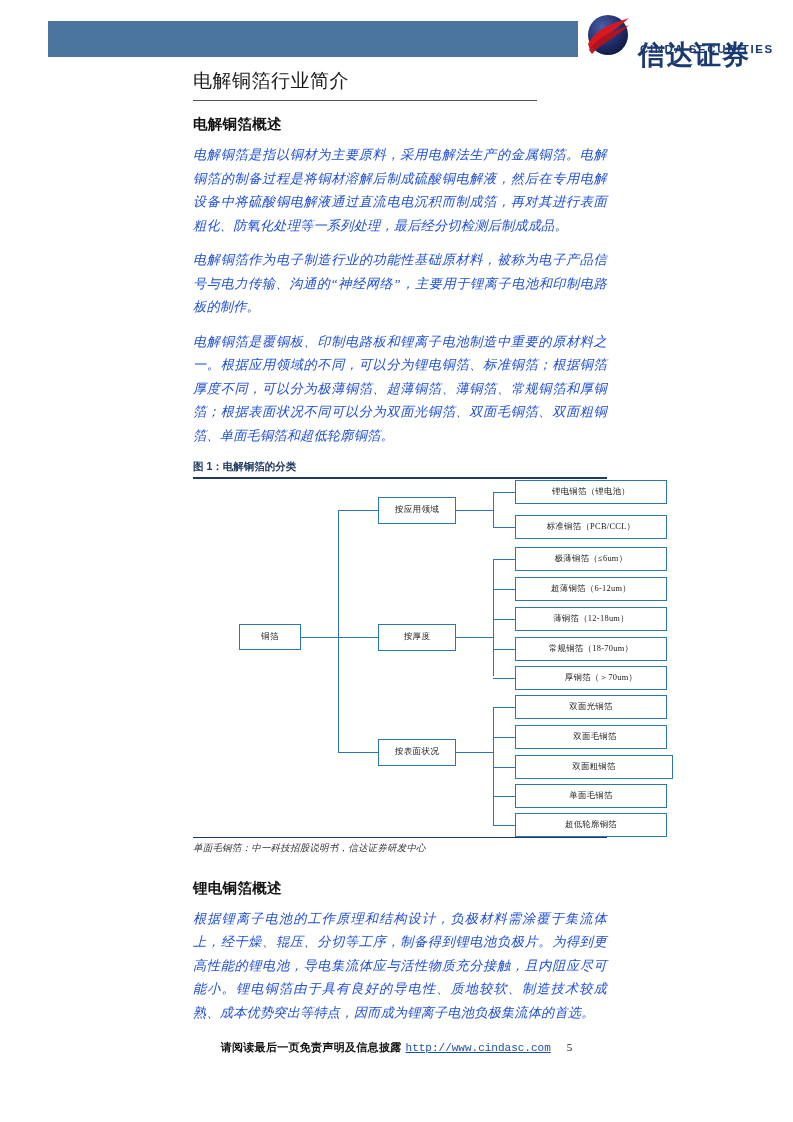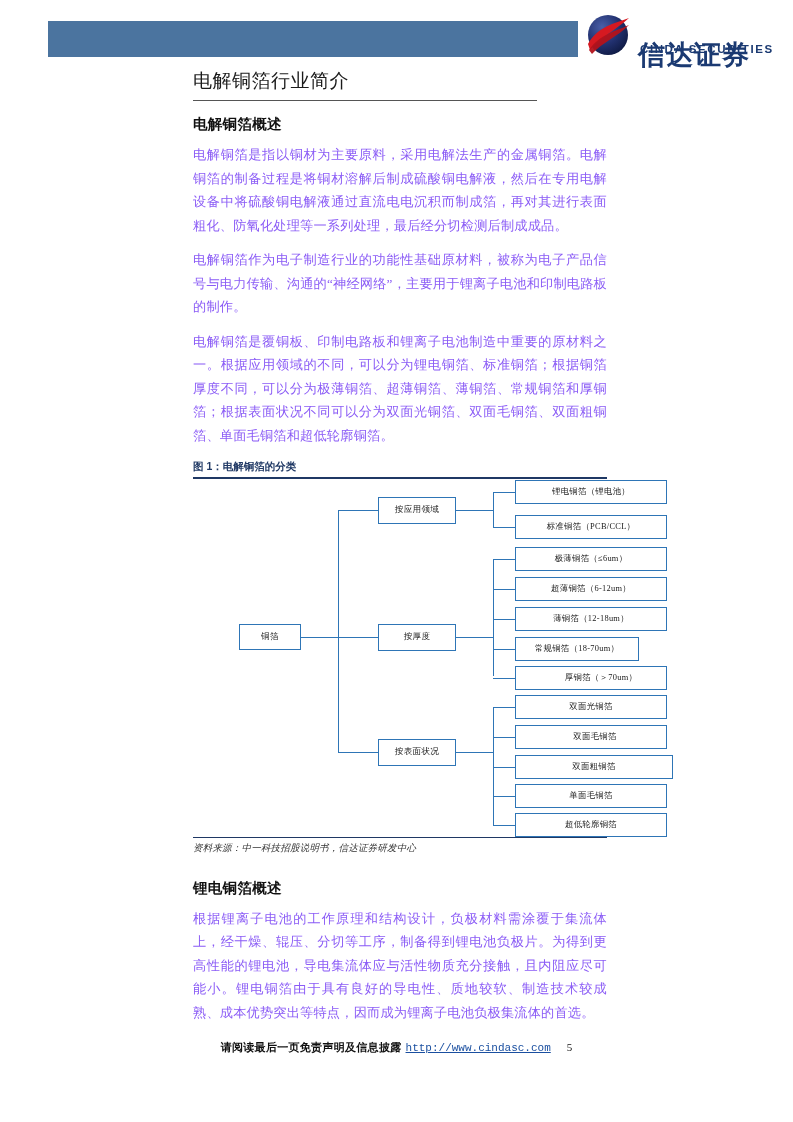--- a/index.html
+++ b/index.html
@@ -41,23 +41,23 @@
     padding-bottom: 6px; letter-spacing: 0.5px;
   }
   .title-rule { width: 344px; height: 1px; background: #555; margin-bottom: 14px; }
 
   .sec-head {
     font-family: "Liberation Sans", sans-serif;
     font-size: 14.5px; font-weight: bold; color: #111;
     margin-bottom: 9px; letter-spacing: 0.3px;
   }
   p.body {
-    font-size: 13.2px; line-height: 23.5px; color: #8b5cf6;
+    font-size: 13.2px; line-height: 23.5px; color: #1d4ed8;
     text-align: justify; text-justify: inter-ideograph;
-    margin-bottom: 11px; letter-spacing: 0.2px;
+    margin-bottom: 11px; letter-spacing: 0.2px; font-style: italic;
   }
 
   
   .figure { margin-top: 13px; }
   .fig-cap {
     font-family: "Liberation Sans", sans-serif;
     font-size: 10.5px; font-weight: bold; color: #1f3864;
     padding-bottom: 3px;
   }
   .fig-rule-top { width: 414px; height: 1.6px; background: #1f3864; }
@@ -160,21 +160,21 @@
         <div class="conn h" style="left:300px; top:80px; width:22px;"></div>
         <div class="node leaf" style="left:322px; top:68px; width:152px; height:24px;">极薄铜箔（≤6um）</div>
 
         <div class="conn h" style="left:300px; top:110px; width:22px;"></div>
         <div class="node leaf" style="left:322px; top:98px; width:152px; height:24px;">超薄铜箔（6-12um）</div>
 
         <div class="conn h" style="left:300px; top:140px; width:22px;"></div>
         <div class="node leaf" style="left:322px; top:128px; width:152px; height:24px;">薄铜箔（12-18um）</div>
 
         <div class="conn h" style="left:300px; top:170px; width:22px;"></div>
-        <div class="node leaf" style="left:322px; top:158px; width:124px; height:24px;">常规铜箔（18-70um）</div>
+        <div class="node leaf" style="left:322px; top:158px; width:152px; height:24px;">常规铜箔（18-70um）</div>
 
         <div class="conn h" style="left:300px; top:199px; width:22px;"></div>
         <div class="node leaf" style="left:322px; top:187px; width:152px; height:24px;padding-left:20px;">厚铜箔（＞70um）</div>
 
         <div class="conn h" style="left:145px; top:273px; width:40px;"></div>
         <div class="node" style="left:185px; top:260px; width:78px; height:27px;text-align:right;">按表面状况</div>
 
         <div class="conn h" style="left:263px; top:273px; width:38px;"></div>
         <div class="conn v" style="left:300px; top:228px; height:118px;"></div>
 
@@ -188,21 +188,21 @@
         <div class="node leaf" style="left:322px; top:276px; width:158px; height:24px;">双面粗铜箔</div>
 
         <div class="conn h" style="left:300px; top:317px; width:22px;"></div>
         <div class="node leaf" style="left:322px; top:305px; width:152px; height:24px;">单面毛铜箔</div>
 
         <div class="conn h" style="left:300px; top:346px; width:22px;"></div>
         <div class="node leaf" style="left:322px; top:334px; width:152px; height:24px;">超低轮廓铜箔</div>
       </div>
 
       <div class="fig-rule-bot"></div>
-      <div class="fig-src">资料来源：中一科技招股说明书，信达证券研发中心</div>
+      <div class="fig-src">单面毛铜箔：中一科技招股说明书，信达证券研发中心</div>
     </div>
 
     <div class="sec-head" style="margin-top:24px;">锂电铜箔概述</div>
     <p class="body">根据锂离子电池的工作原理和结构设计，负极材料需涂覆于集流体上，经干燥、辊压、分切等工序，制备得到锂电池负极片。为得到更高性能的锂电池，导电集流体应与活性物质充分接触，且内阻应尽可能小。锂电铜箔由于具有良好的导电性、质地较软、制造技术较成熟、成本优势突出等特点，因而成为锂离子电池负极集流体的首选。</p>
 
   </div>
 
   <div class="footer">
     <span class="fnote">请阅读最后一页免责声明及信息披露</span><a class="flink" href="#">http://www.cindasc.com</a><span class="fpage">5</span>
   </div>

